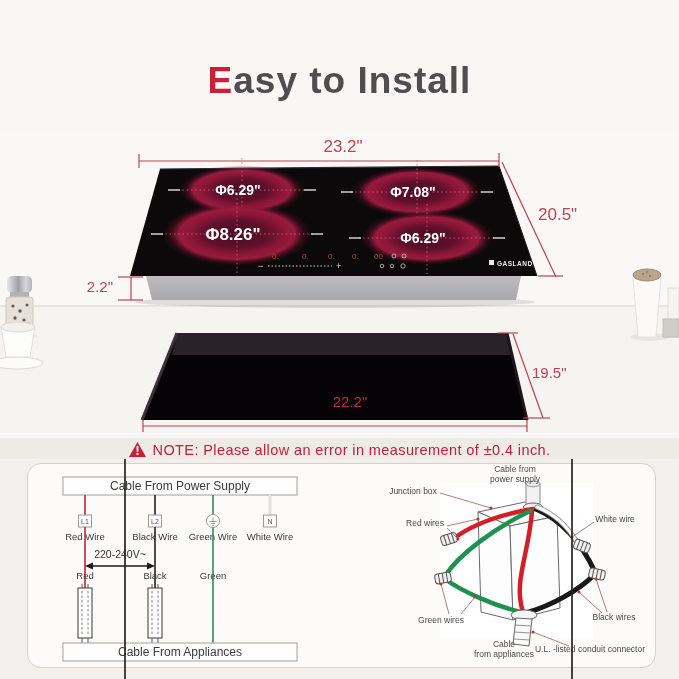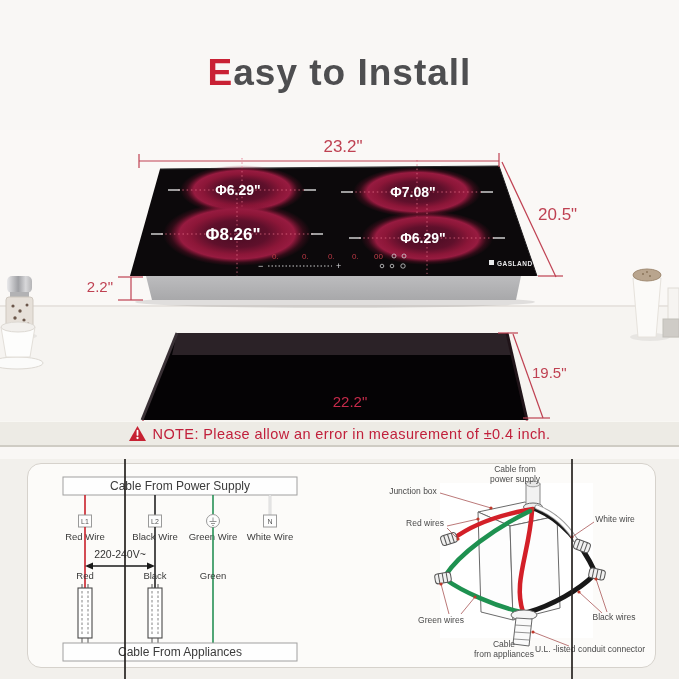--- a/index.html
+++ b/index.html
@@ -1,31 +1,31 @@
 <!DOCTYPE html>
 <html><head>
 <meta charset="utf-8">
 <style>
   html,body{margin:0;padding:0;background:#e9e7e4;}
   .page{position:relative;width:679px;height:679px;overflow:hidden;background:#f9f7f5;
         font-family:"Liberation Sans","DejaVu Sans",sans-serif;}
-  .title{position:absolute;top:52px;left:0;width:679px;text-align:center;
+  .title{position:absolute;top:60px;left:0;width:679px;text-align:center;
          font-size:37px;font-weight:bold;letter-spacing:1px;color:#4e4e50;}
   .title .accent{color:#c92134;}
   svg text{font-family:"Liberation Sans","DejaVu Sans",sans-serif;}
   .dim{fill:#bf4152;font-size:17px;}
   .dim-s{fill:#bf4152;font-size:15px;}
   .cutdim{fill:#c62b4b;font-size:15px;}
   .burner-label{fill:#ffffff;font-weight:bold;font-size:14px;}
   .burner-label.big{font-size:17px;}
   .wiretext{fill:#3b3b3b;font-size:9.5px;}
   .wirebox-title{fill:#3b3b3b;font-size:12px;}
   .terminal{fill:#555;font-size:7px;}
   .jlabel{fill:#4a4a4a;font-size:8.5px;}
-  .note-strip{position:absolute;left:0;top:421px;width:679px;height:26px;background:#edebe5;
+  .note-strip{position:absolute;left:0;top:437px;width:679px;height:26px;background:#edebe5;
       border-top:1px solid #f8f7f3;border-bottom:2px solid #cfccc4;box-sizing:border-box;
       display:flex;align-items:center;justify-content:center;gap:7px;}
   .note-text{color:#c1203b;font-size:14.5px;font-weight:500;letter-spacing:0.4px;}
   .bottom-bg{position:absolute;left:0;top:459px;width:679px;height:220px;background:#f2f0ec;}
   .panel{position:absolute;left:27px;top:463px;width:629px;height:205px;background:#fcfbf9;
       border:1px solid #d6d2cc;border-radius:14px;box-sizing:border-box;}
   .leg{position:absolute;top:459px;width:2px;height:220px;background:rgba(38,34,32,0.85);z-index:30;}
   .leg.left{left:124px;} .leg.right{left:571px;}
   .abs{position:absolute;}
 </style>

